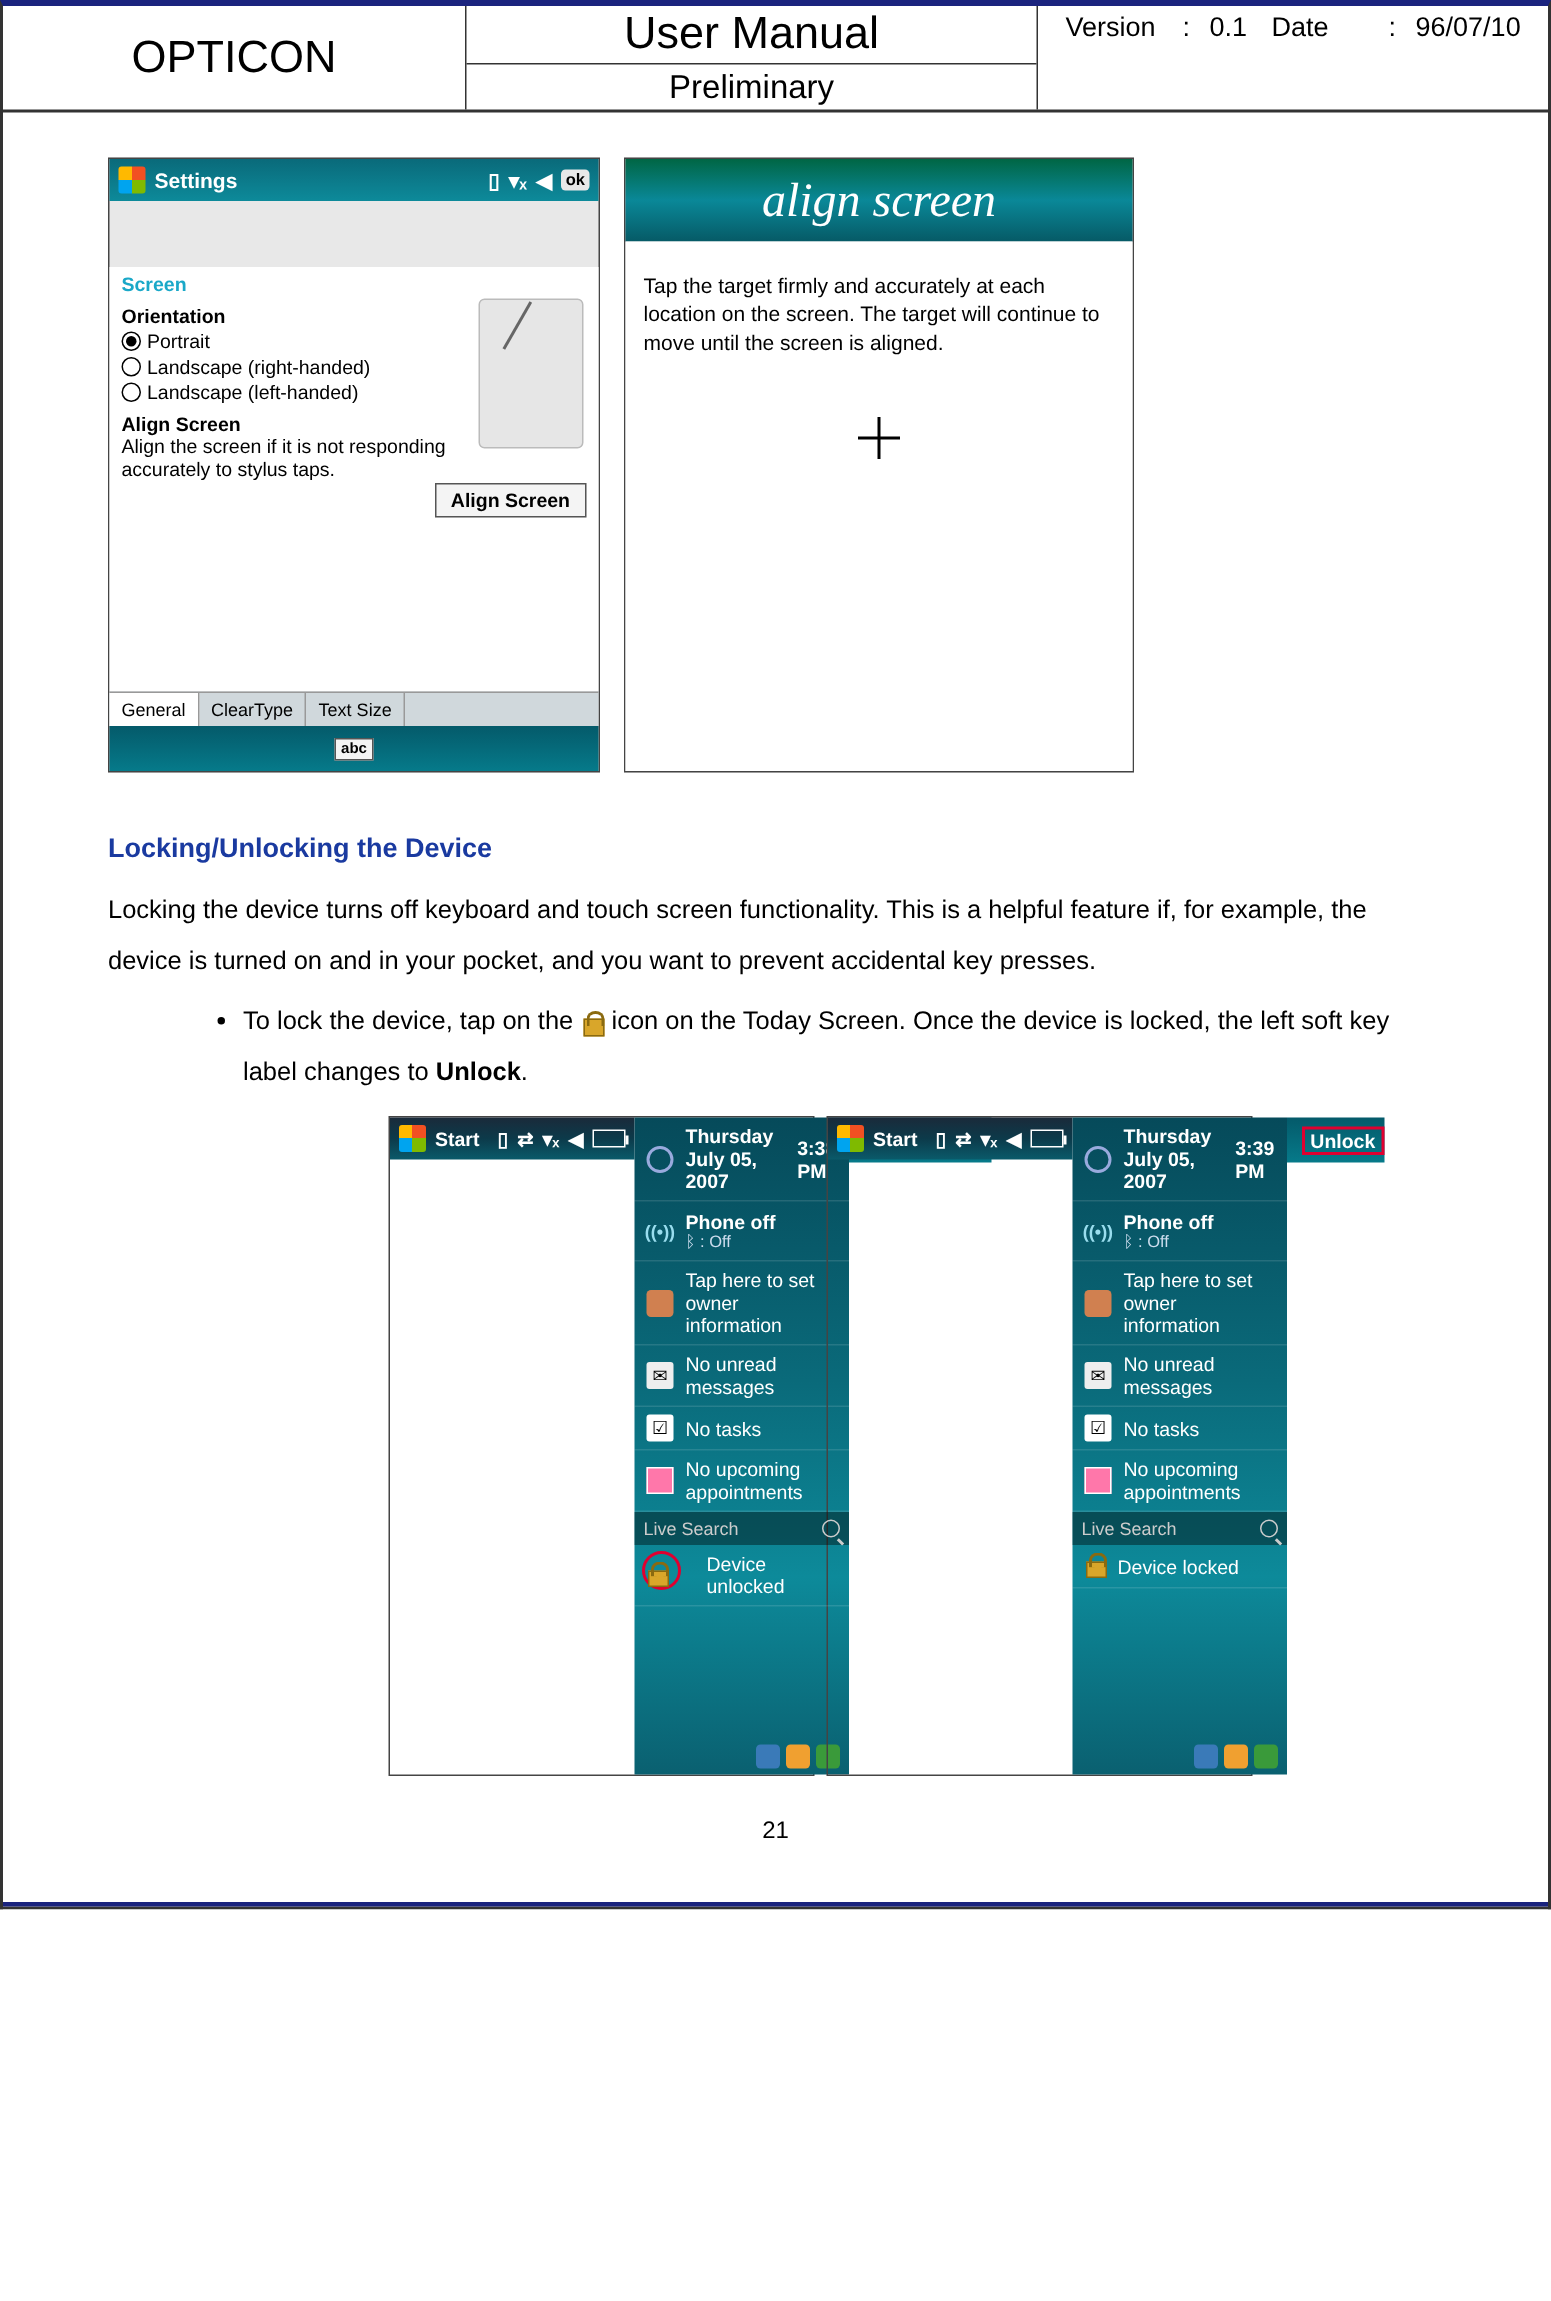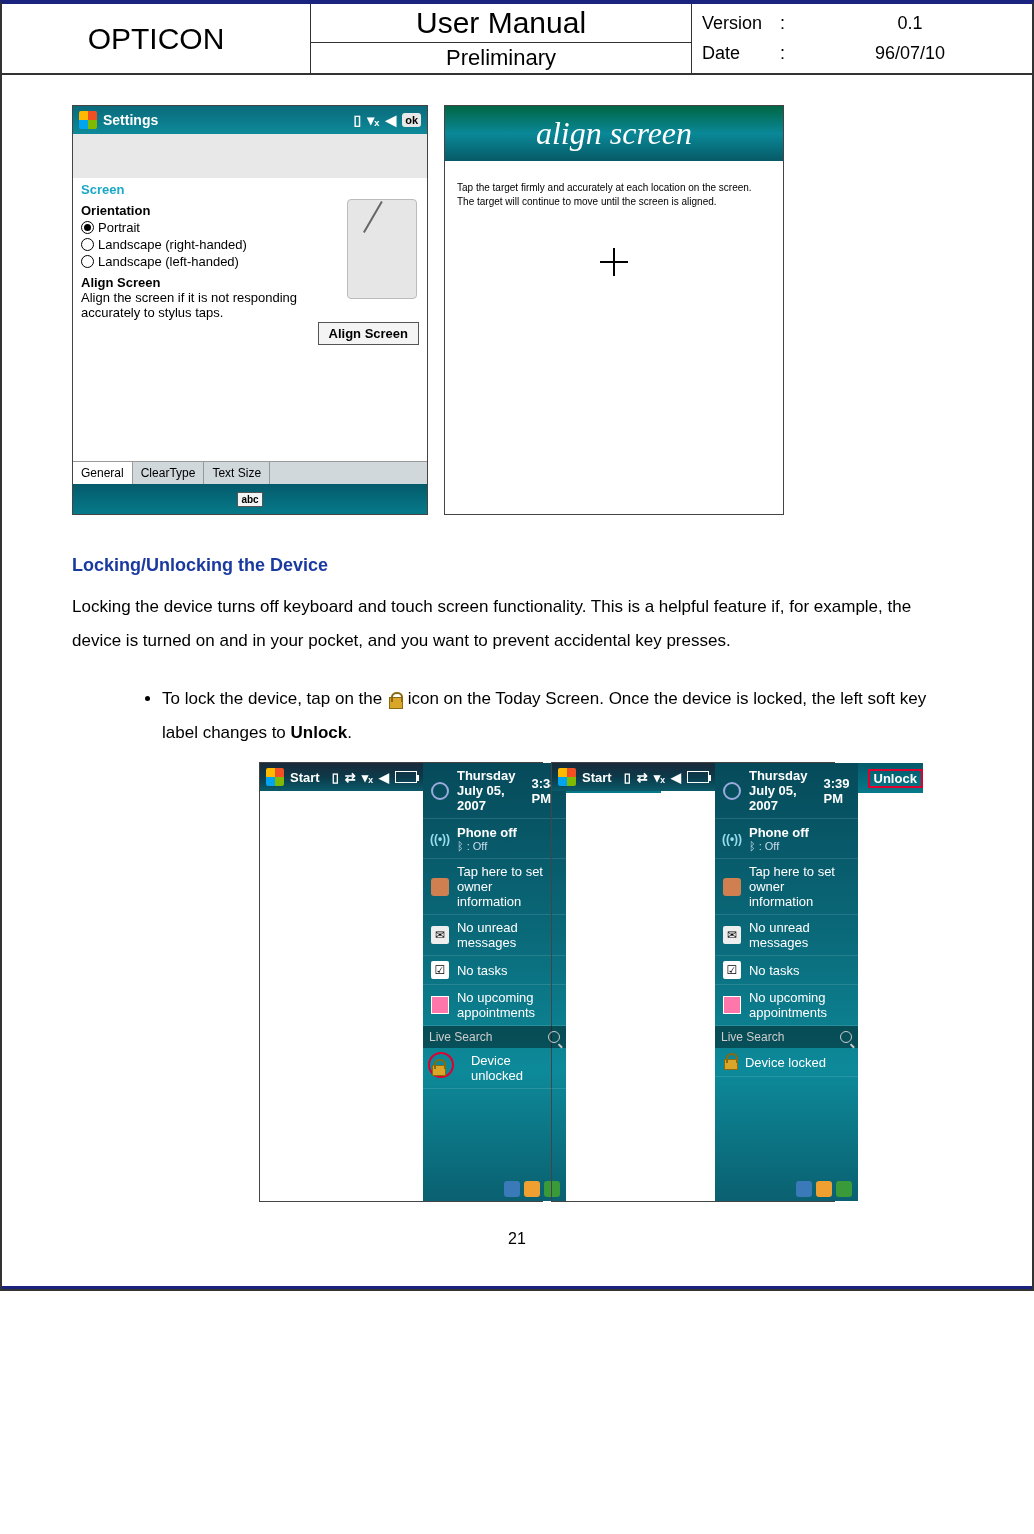--- a/index.html
+++ b/index.html
@@ -42,36 +42,36 @@
   }
   .doc-header-mid .title2 {
     font-size: 22px;
     padding: 2px 0;
   }
   .doc-header-right {
     width: 33%;
     font-size: 18px;
     padding: 4px 10px;
     display: flex;
-    flex-direction: column;
+    flex-direction: row;
     justify-content: space-around;
   }
   .meta-row { display: flex; gap: 8px; }
   .meta-row span:nth-child(1){ width:70px; }
   .meta-row span:nth-child(2){ width:10px; }
   .meta-row span:nth-child(3){ flex:1; text-align:center; }
 
   .content { padding: 30px 70px 30px 70px; }
 
   
   .shots-row { display: flex; gap: 16px; margin-bottom: 40px; }
   .shot { border: 1px solid #444; background: #e8e8e8; display:flex; flex-direction:column; }
 
   
-  .s1 { width: 356px; height: 410px; }
+  .s1 { width: 328px; height: 410px; }
   .wm-title-bar {
     background: linear-gradient(#0a6a7a, #0d8a9a);
     color: #fff;
     height: 28px;
     display: flex;
     align-items: center;
     padding: 0 6px;
     font-size: 14px;
     font-weight: bold;
     gap: 6px;
@@ -126,34 +126,34 @@
 
   
   .s2 { width: 340px; height: 410px; }
   .s2 .as-banner {
     background: linear-gradient(#064, #0a8898, #065a66);
     color:#fff; height:55px; display:flex; align-items:center; justify-content:center;
     font-size:32px; font-style:italic; font-family: 'Times New Roman', serif;
   }
   .s2 .as-body {
     background:#fff; flex:1; padding: 20px 12px 0 12px;
-    font-size:10px; line-height:1.35; text-align:left;
+    font-size:14px; line-height:1.35; text-align:left;
   }
   .crosshair {
     width:28px; height:28px; margin: 40px auto 0 auto; position:relative;
   }
   .crosshair::before, .crosshair::after {
     content:""; position:absolute; background:#000;
   }
   .crosshair::before { left:13px; top:0; width:2px; height:28px; }
   .crosshair::after  { top:13px; left:0; height:2px; width:28px; }
 
   
   .sec-h { color: #1a3aa0; font-weight:bold; font-size:18px; margin-bottom:14px; }
-  .body-p { line-height: 2.0; font-size:17px; margin-bottom: 24px; }
+  .body-p { line-height: 2.0; font-size:17px; margin-bottom: 6px; }
   .bullet-list { list-style: disc; padding-left: 90px; margin-bottom: 12px; }
   .bullet-list li { line-height: 2.0; }
   .lock-icon-inline {
     display:inline-block; width:16px; height:16px; vertical-align:middle;
     position:relative;
   }
   .lock-icon-inline::before {
     content:""; position:absolute; left:2px; top:5px; width:12px; height:10px;
     background:#d9a62a; border:1px solid #8a6a10;
   }

